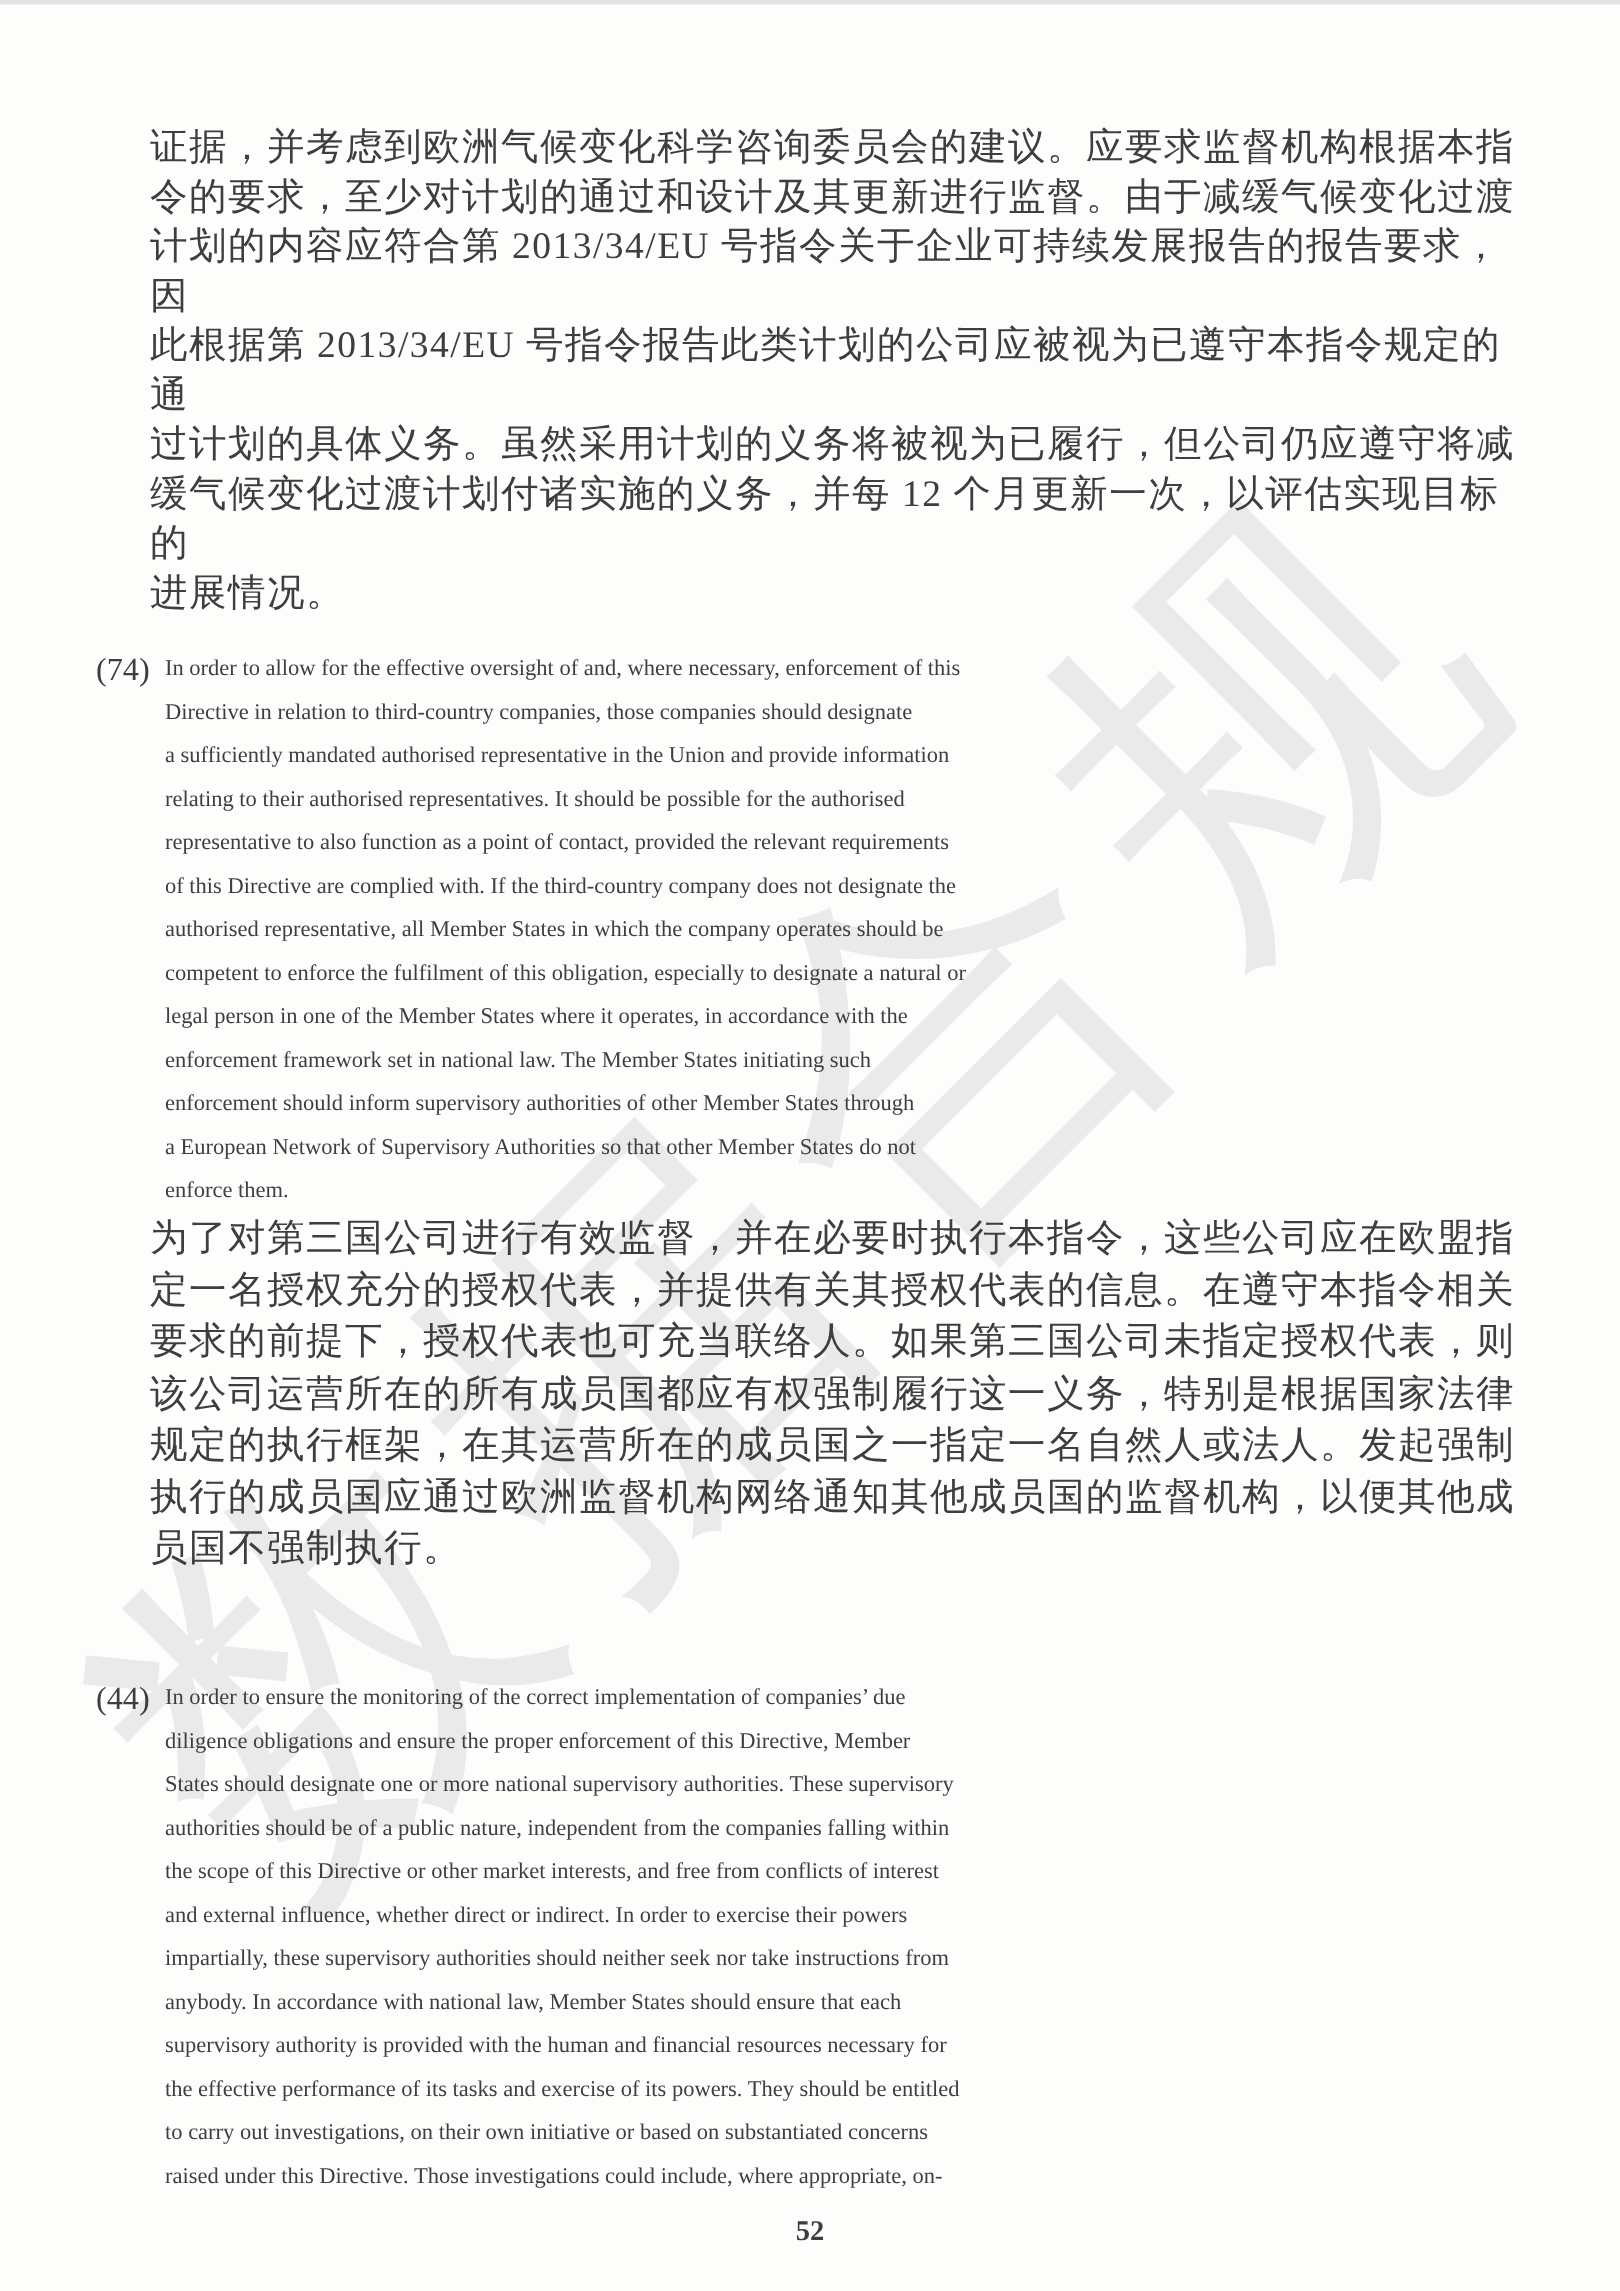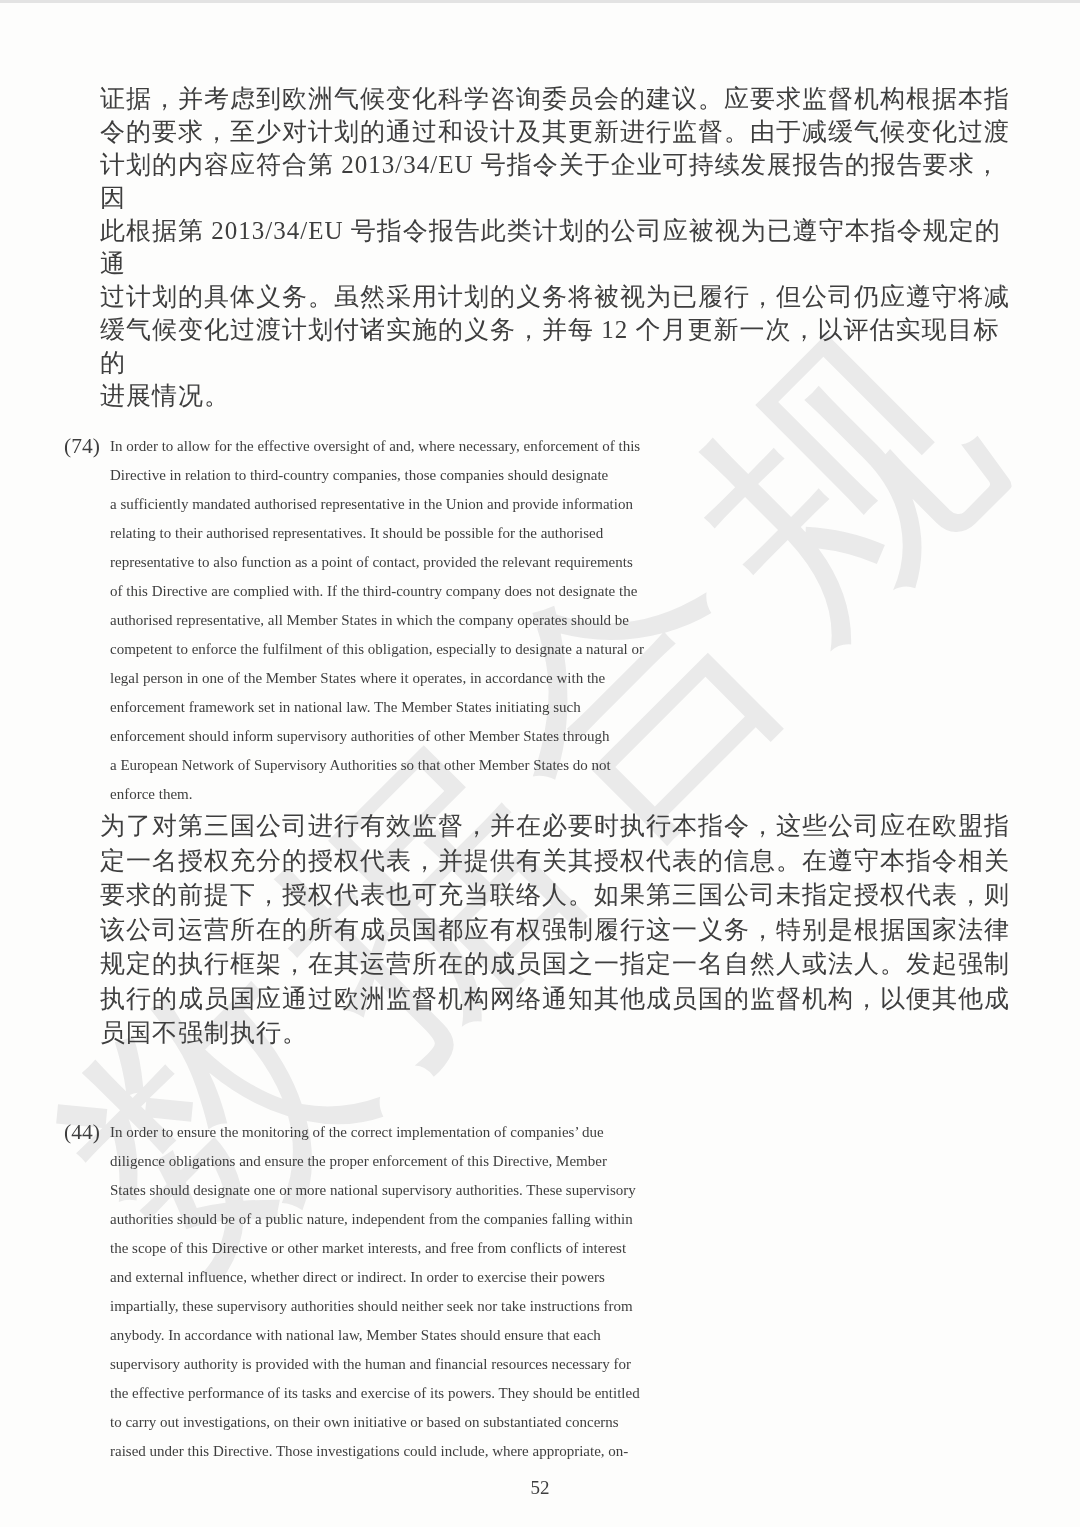--- a/index.html
+++ b/index.html
@@ -61,20 +61,21 @@
     margin-left: -10px;
     width: 915px;
   }
   .pagenum {
     position: absolute;
     top: 1477px; left: 0;
     width: 1080px;
     text-align: center;
     font-size: 19px;
     z-index: 1;
+    font-weight: bold;
   }
 </style>
 </head>
 <body>
 
 <div class="scan-edge"></div>
 
 <div class="watermark">数据合规</div>
 
 <div class="content-layer">

